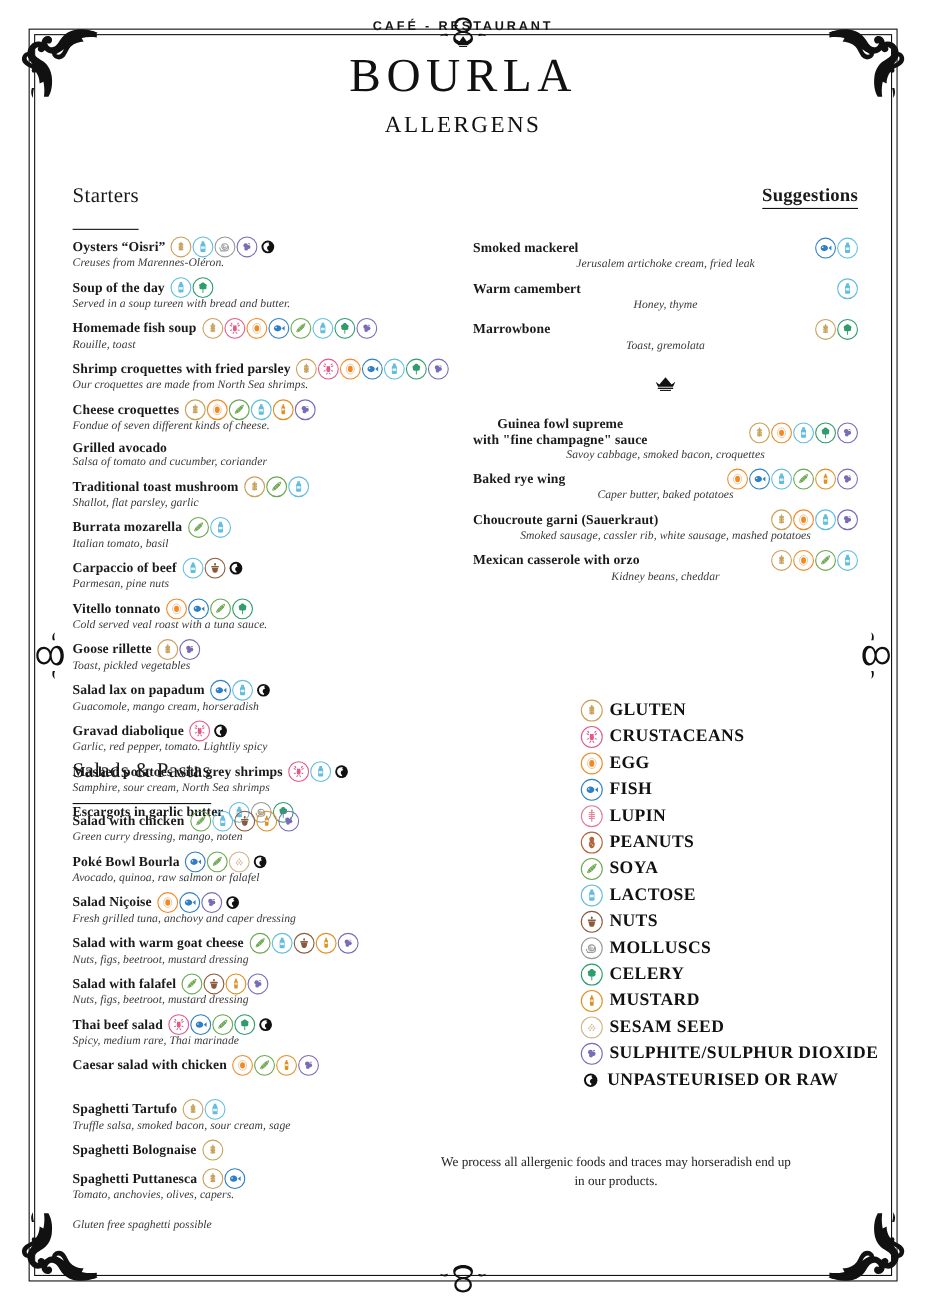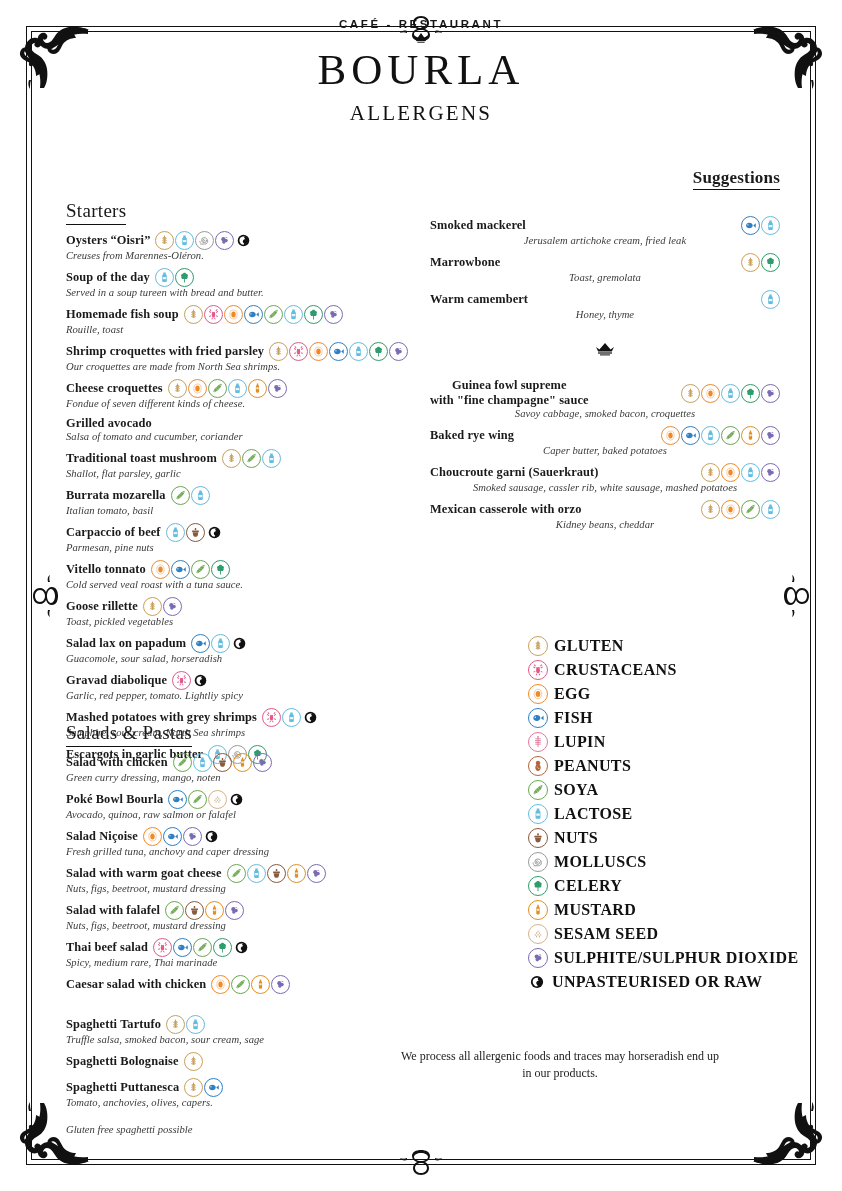--- a/index.html
+++ b/index.html
@@ -35,22 +35,22 @@
   .brand{font-size:43px;letter-spacing:5px;font-weight:400;margin-top:2px;
     line-height:1.05;color:#111;font-family:"Liberation Serif",serif;}
   .subtitle{font-size:21px;letter-spacing:2.2px;margin-top:9px;color:#111;}
 
   
   .col-left{position:absolute;left:66px;top:168px;width:360px;}
   .col-right{position:absolute;left:430px;top:168px;width:350px;}
   .salads{position:absolute;left:66px;top:690px;width:360px;}
 
   .sec-title{font-size:19px;font-weight:400;letter-spacing:.3px;
-    border-bottom:1.4px solid #111;display:inline-block;padding-bottom:2px;
-    margin-bottom:6px;font-family:"Liberation Serif",serif;margin-top:32px;}
+    border-bottom:1.4px solid #111;display:inline-block;padding-bottom:18px;
+    margin-bottom:6px;font-family:"Liberation Serif",serif;}
   .sec-title-c{font-size:17px;font-weight:700;letter-spacing:.2px;
     border-bottom:1.4px solid #111;display:inline-block;padding-bottom:1px;
     font-family:"Liberation Serif",serif;}
   .sugg-head{text-align:right;margin-bottom:26px;}
 
   .dish{margin-bottom:7px;}
   .dish-line{display:flex;align-items:center;gap:5px;flex-wrap:nowrap;}
   .dish-name{font-size:12.4px;font-weight:700;letter-spacing:.1px;white-space:nowrap;}
   .dish-sub{font-size:10.6px;font-style:italic;color:#3a3a3a;margin-top:0px;letter-spacing:.05px;}
   .icons{display:flex;align-items:center;gap:1px;}
@@ -694,21 +694,21 @@
                 <g fill="#111111">
                   <circle cx="10" cy="10" r="6.8"></circle>
         <path d="M10.2 5.2c1.4 0 2.6.6 3.4 1.5-1 .2-1.8.9-2.1 1.8-1.3.2-2.3 1.3-2.3 2.6 0 1.1.7 2.1 1.7 2.5-.3.4-.5.9-.6 1.4-2.9-.2-5.1-2.5-5.1-5.4 0-2.6 2.1-4.4 5-4.4z" fill="#fff"></path>
         <circle cx="12.4" cy="6.6" r="1.5"></circle>
                   <circle cx="11.9" cy="11" r="1.6"></circle>
                 </g>
               </svg>
             </span>
           </span>
       </div>
-      <div class="dish-sub">Guacomole, sour salad, horseradish</div>
+      <div class="dish-sub">Guacomole, mango cream, horseradish</div>
     </div>
       <div class="dish">
       <div class="dish-line">
         <span class="dish-name"><span>Gravad diabolique</span></span>
         <span class="icons">
             <span class="ic" style="border:1px solid #e05a8a;">
               <svg viewBox="0 0 20 20">
                 <g fill="#e05a8a">
                   <ellipse cx="10" cy="10.2" rx="2.1" ry="3.2"></ellipse>
         <path d="M7.6 5.3c-.5-1.2-1.6-1.6-2.4-1.2.5.6 1 1.4 1.5 2.2zM12.4 5.3c.5-1.2 1.6-1.6 2.4-1.2-.5.6-1 1.4-1.5 2.2z"></path>
@@ -1267,20 +1267,36 @@
         <rect x="8" y="9.4" width="4" height="2.6" fill="#fff" opacity=".85"></rect>
                 </g>
               </svg>
             </span>
           </span>
       </div>
       <div class="dish-sub">Jerusalem artichoke cream, fried leak</div>
     </div>
       <div class="dish right">
       <div class="dish-line">
+        <span class="dish-name"><span>Warm camembert</span></span>
+        <span class="icons">
+            <span class="ic" style="border:1px solid #62bde0;">
+              <svg viewBox="0 0 20 20">
+                <g fill="#62bde0">
+                  <path d="M8.6 4h2.8v1.6l1.3 2v6.6c0 .7-.4 1.1-1 1.1H8.3c-.6 0-1-.4-1-1.1V7.6l1.3-2z"></path>
+        <rect x="8" y="9.4" width="4" height="2.6" fill="#fff" opacity=".85"></rect>
+                </g>
+              </svg>
+            </span>
+          </span>
+      </div>
+      <div class="dish-sub">Honey, thyme</div>
+    </div>
+      <div class="dish right">
+      <div class="dish-line">
         <span class="dish-name"><span>Marrowbone</span></span>
         <span class="icons">
             <span class="ic" style="border:1px solid #c8a05a;">
               <svg viewBox="0 0 20 20">
                 <g stroke="#c8a05a" stroke-width="1.1" fill="none" stroke-linecap="round">
         <path d="M10 4.6v9"></path>
                   <path d="M10 6.4c-1.4-.5-2.2.4-2 1.4 1.3.4 2-.4 2-1.4z"></path>
         <path d="M10 6.4c1.4-.5 2.2.4 2 1.4-1.3.4-2-.4-2-1.4z"></path>
         <path d="M10 9c-1.4-.5-2.2.4-2 1.4 1.3.4 2-.4 2-1.4z"></path>
         <path d="M10 9c1.4-.5 2.2.4 2 1.4-1.3.4-2-.4-2-1.4z"></path>
@@ -1292,36 +1308,20 @@
             <span class="ic" style="border:1px solid #2f9d6b;">
               <svg viewBox="0 0 20 20">
                 <g fill="#2f9d6b">
                   <path d="M10 4.4c-1.1 0-1.9.7-2.2 1.5-1 0-1.9.8-1.9 1.8 0 .5.2 1 .6 1.3-.2.3-.3.6-.3 1 0 1 .9 1.8 2 1.8h1.3v4h1v-4h1.3c1.1 0 2-.8 2-1.8 0-.4-.1-.7-.3-1 .4-.3.6-.8.6-1.3 0-1-.9-1.8-1.9-1.8-.3-.8-1.1-1.5-2.2-1.5z"></path>
                 </g>
               </svg>
             </span>
           </span>
       </div>
       <div class="dish-sub">Toast, gremolata</div>
-    </div>
-      <div class="dish right">
-      <div class="dish-line">
-        <span class="dish-name"><span>Warm camembert</span></span>
-        <span class="icons">
-            <span class="ic" style="border:1px solid #62bde0;">
-              <svg viewBox="0 0 20 20">
-                <g fill="#62bde0">
-                  <path d="M8.6 4h2.8v1.6l1.3 2v6.6c0 .7-.4 1.1-1 1.1H8.3c-.6 0-1-.4-1-1.1V7.6l1.3-2z"></path>
-        <rect x="8" y="9.4" width="4" height="2.6" fill="#fff" opacity=".85"></rect>
-                </g>
-              </svg>
-            </span>
-          </span>
-      </div>
-      <div class="dish-sub">Honey, thyme</div>
     </div>
     </div>
   <div class="divider-orn">
     <svg viewBox="0 0 22 16">
         <g fill="#111">
       <path d="M2 5l2.2 4.6h13.6L20 5l-3.4 2.6L11 1 5.4 7.6z"></path>
       <rect x="4" y="10.4" width="14" height="1.2"></rect>
       <rect x="6" y="12.4" width="10" height="1"></rect>
     </g>
       </svg>

